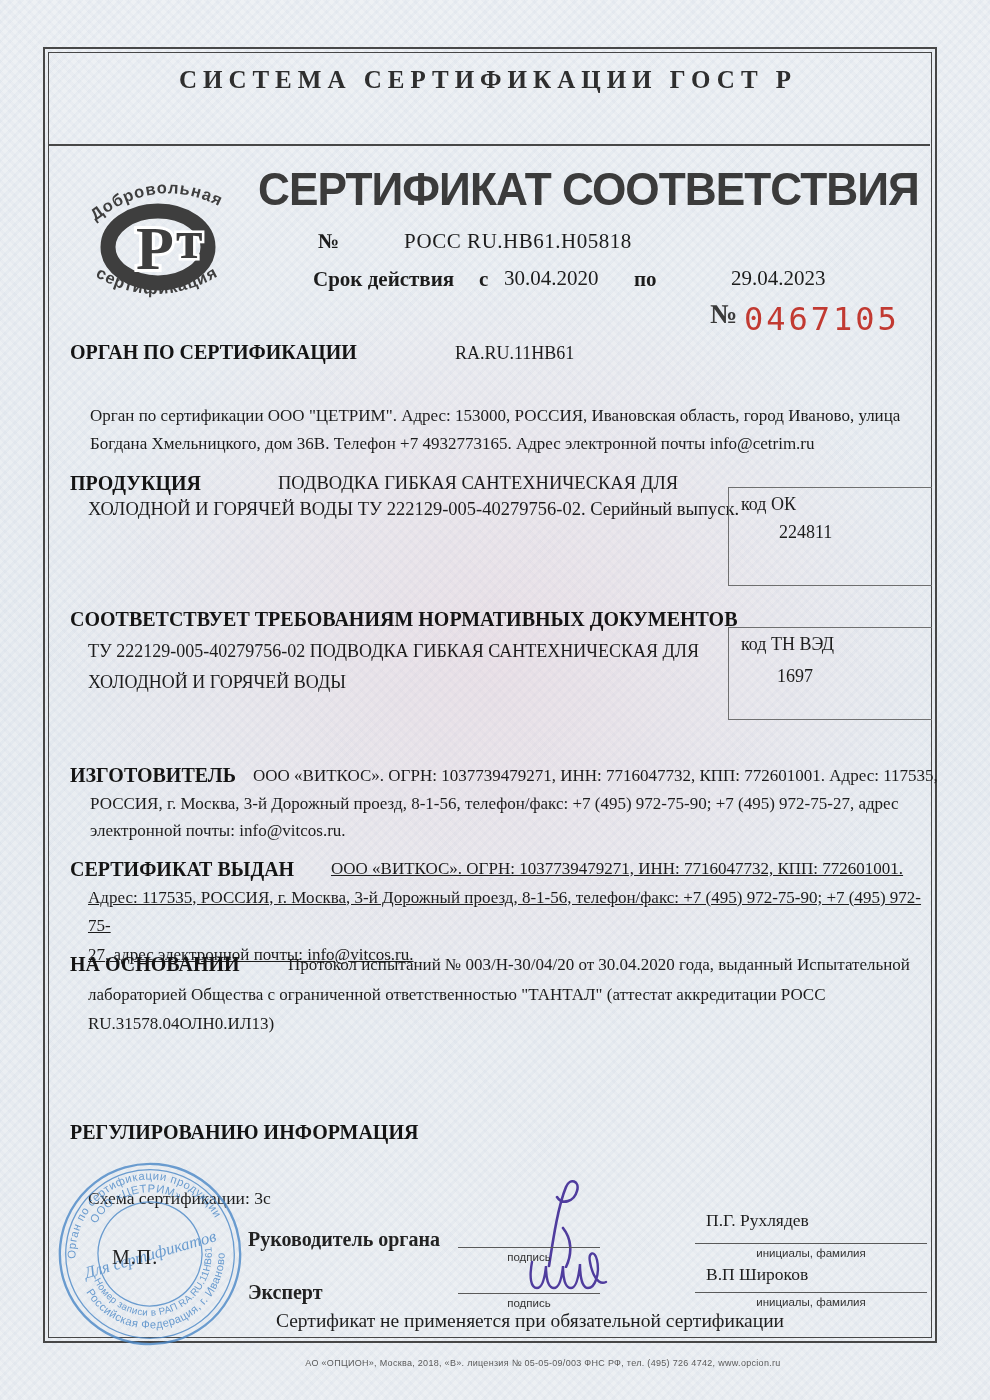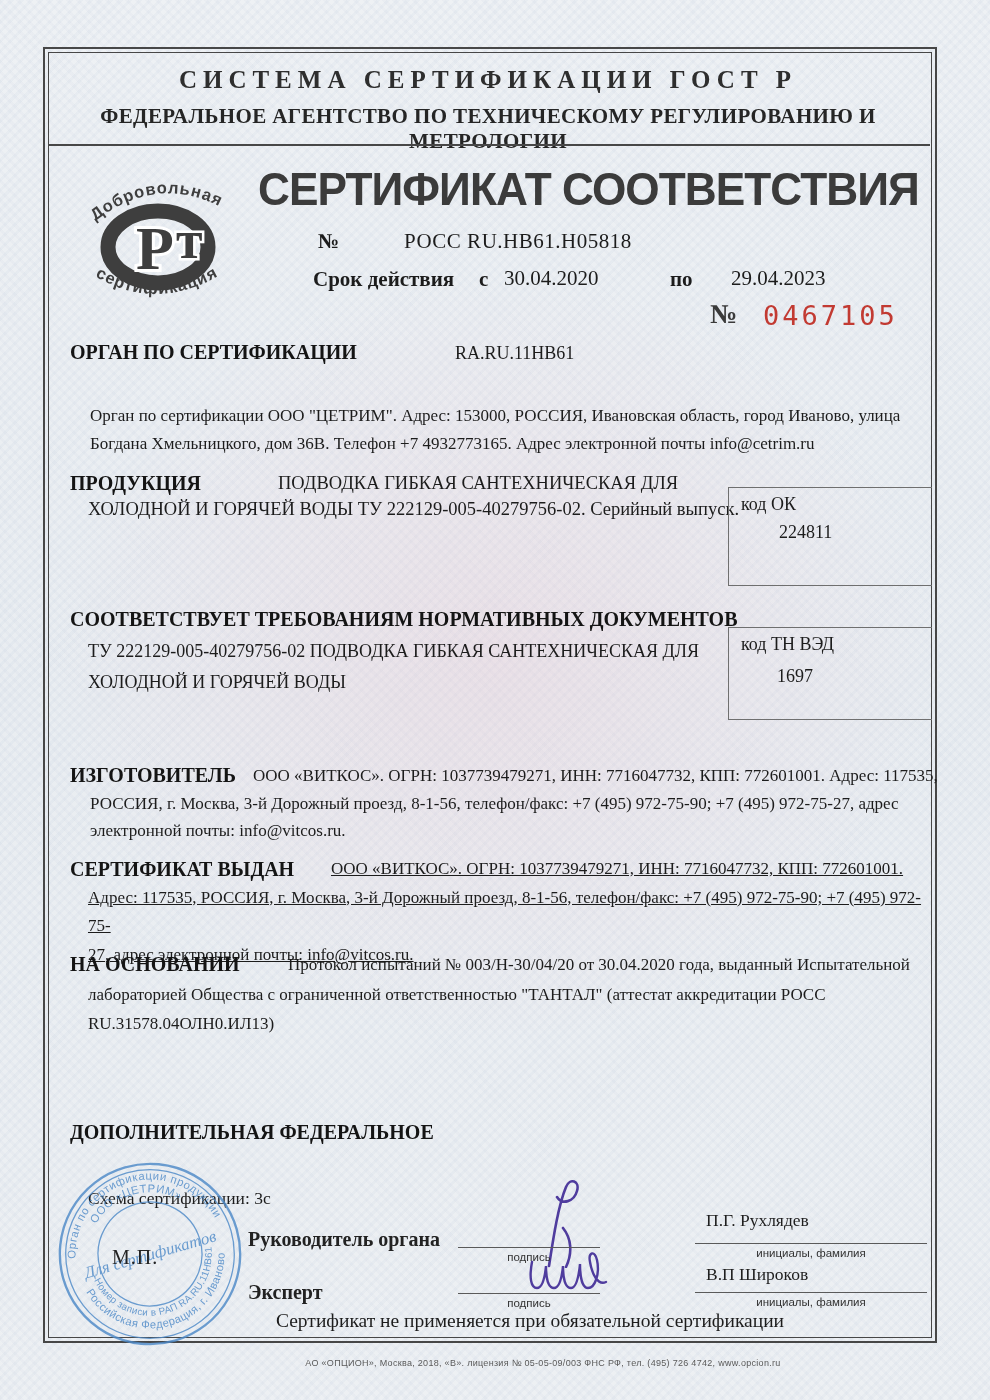--- a/index.html
+++ b/index.html
@@ -14,21 +14,21 @@
   }
   .abs { position:absolute; }
   .frame { left:43px; top:47px; width:890px; height:1292px; border:2px solid #474747; }
   .frame-inner { position:absolute; inset:3px; border:1.5px solid #474747; }
   .hline { border-top:2px solid #474747; height:0; }
   .hdr1 { left:43px; top:66px; width:890px; text-align:center; font-weight:bold; font-size:25px; letter-spacing:6px; color:#2e2e2e; }
   .hdr2 { left:43px; top:104px; width:890px; text-align:center; font-weight:bold; font-size:21px; letter-spacing:0.4px; color:#252525; }
   .title { left:258px; top:161px; font-family:"Liberation Sans", sans-serif; font-weight:bold; font-size:47px; letter-spacing:-1px; transform:scaleX(.94); transform-origin:left top; color:#3b3b3b; white-space:nowrap; }
   .t20 { font-size:21px; }
   .bold { font-weight:bold; }
-  .rednum { font-family:"DejaVu Sans Mono", monospace; font-size:27px; letter-spacing:3px; color:#c23a32;margin-left:19px; }
+  .rednum { font-family:"DejaVu Sans Mono", monospace; font-size:32px; letter-spacing:3px; color:#c23a32; }
   .seclbl { font-weight:bold; font-size:20px; white-space:nowrap; color:#141414; }
   .sec { font-size:17px; line-height:28px; }
   .sec .lbl { position:absolute; top:0; font-weight:bold; font-size:20px; white-space:nowrap; color:#141414; }
   .val { display:block; white-space:pre-line; }
   .codebox { border:1.5px solid #6f6f6f; border-right:none; font-size:18px; }
   .codebox .cb-l { position:absolute; left:12px; top:6px; }
   .codebox .cb-v { position:absolute; left:50px; top:34px; }
   .sigline { border-top:1.5px solid #5a5a5a; height:0; }
   .cap { font-family:"Liberation Sans", sans-serif; font-size:11.5px; color:#333; text-align:center; }
   .name { font-size:17.5px; color:#1f1f1f; white-space:nowrap; }
@@ -42,21 +42,20 @@
 </head>
 <body>
 
 <div class="page">
 
   <div class="abs frame">
     <div class="frame-inner"></div>
   </div>
 
   <div class="abs hdr1">СИСТЕМА СЕРТИФИКАЦИИ ГОСТ Р</div>
-  <div class="abs hdr2">ФЕДЕРАЛЬНОЕ АГЕНТСТВО ПО ТЕХНИЧЕСКОМУ РЕГУЛИРОВАНИЮ И МЕТРОЛОГИИ</div>
   <div class="abs hline" style="left:48px; top:144px; width:882px;"></div>
 
   <svg class="abs" style="left:74px; top:165px;" width="168" height="152" viewBox="0 0 168 152">
     <defs>
       <path id="logoTop" d="M 14,62 Q 82,4 154,46" fill="none"></path>
       <path id="logoBot" d="M 10,104 Q 80,154 156,104" fill="none"></path>
     </defs>
     <text font-size="16.5" font-weight="bold" fill="#3e3e3e" letter-spacing="1">
       <textPath href="#logoTop" startOffset="50%" text-anchor="middle">Добровольная</textPath>
     </text>
@@ -69,21 +68,21 @@
   </svg>
 
   <div class="abs title">СЕРТИФИКАТ СООТВЕТСТВИЯ</div>
 
   <div class="abs t20 bold" style="left:318px; top:229px;">№</div>
   <div class="abs t20" style="left:404px; top:229px; letter-spacing:0.5px;">РОСС RU.НВ61.Н05818</div>
 
   <div class="abs t20 bold" style="left:313px; top:267px;">Срок действия</div>
   <div class="abs t20 bold" style="left:479px; top:267px;">с</div>
   <div class="abs t20" style="left:504px; top:266px;">30.04.2020</div>
-  <div class="abs t20 bold" style="left:670px; top:267px;">по</div>
+  <div class="abs t20 bold" style="left:634px; top:267px;">по</div>
   <div class="abs t20" style="left:731px; top:266px;">29.04.2023</div>
 
   <div class="abs" style="left:710px; top:299px; font-size:27px; font-weight:bold; color:#3a3a3a;">№</div>
   <div class="abs rednum" style="left:744px; top:300px;">0467105</div>
 
   <div class="abs seclbl" style="left:70px; top:341px;">ОРГАН ПО СЕРТИФИКАЦИИ</div>
   <div class="abs" style="left:455px; top:343px; font-size:18px;">RA.RU.11НВ61</div>
   <div class="abs sec" style="left:90px; top:402px; width:850px;">
     <span class="val">Орган по сертификации ООО "ЦЕТРИМ". Адрес: 153000, РОССИЯ, Ивановская область, город Иваново, улица
 Богдана Хмельницкого, дом 36В. Телефон +7 4932773165. Адрес электронной почты info@cetrim.ru</span>
@@ -123,21 +122,21 @@
 27, адрес электронной почты: info@vitcos.ru.</span>
   </div>
 
   <div class="abs sec" style="left:88px; top:950px; width:835px; line-height:29.5px;">
     <span class="lbl" style="left:-18px;">НА ОСНОВАНИИ</span>
     <span class="val" style="text-indent:200px;">Протокол испытаний № 003/Н-30/04/20 от 30.04.2020 года, выданный Испытательной
 лабораторией Общества с ограниченной ответственностью "ТАНТАЛ" (аттестат аккредитации РОСС
 RU.31578.04ОЛН0.ИЛ13)</span>
   </div>
 
-  <div class="abs seclbl" style="left:70px; top:1121px;">ДОПОЛНИТЕЛЬНАЯ ФЕДЕРАЛЬНОЕ</div>
+  <div class="abs seclbl" style="left:70px; top:1121px;">РЕГУЛИРОВАНИЮ ИНФОРМАЦИЯ</div>
   <div class="abs" style="left:88px; top:1188px; font-size:17.5px;">Схема сертификации: 3с</div>
 
   <svg class="abs" style="left:50px; top:1156px; opacity:.82;" width="200" height="196" viewBox="0 0 200 200">
     <defs>
       <path id="stTopO" d="M 24,100 A 76,76 0 0 1 176,100" fill="none"></path>
       <path id="stTopI" d="M 37,100 A 63,63 0 0 1 163,100" fill="none"></path>
       <path id="stBotI" d="M 37,100 A 63,63 0 0 0 163,100" fill="none"></path>
       <path id="stBotO" d="M 24,100 A 76,76 0 0 0 176,100" fill="none"></path>
     </defs>
     <g transform="rotate(-16 100 100)" stroke="none" fill="#4e8ac8">

